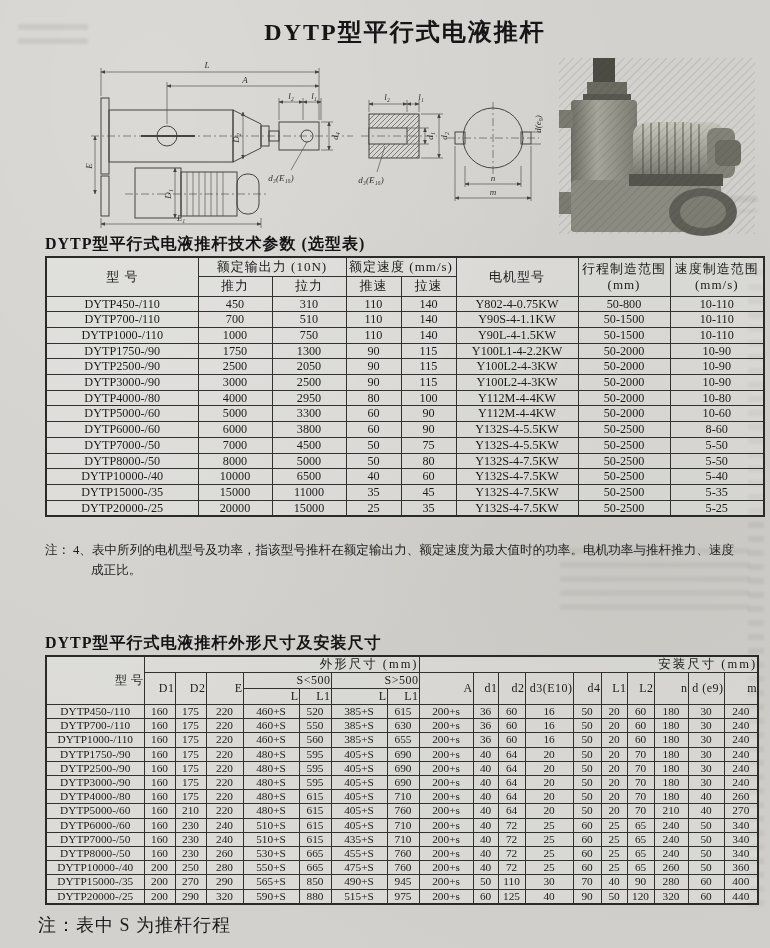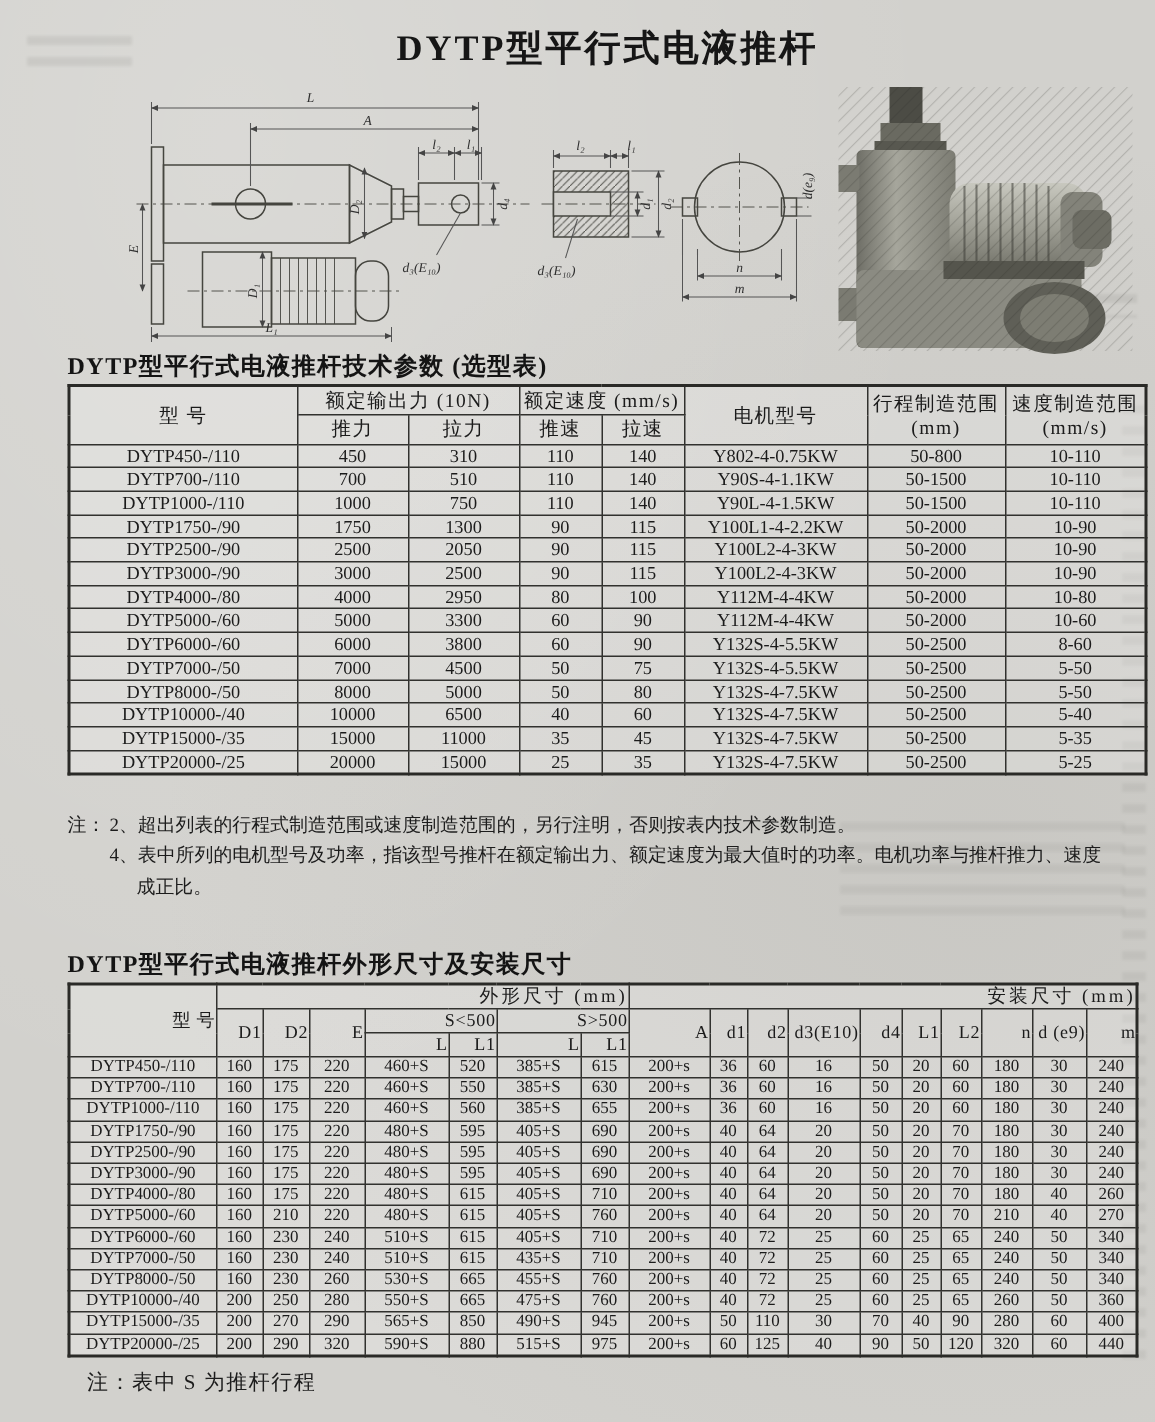--- a/index.html
+++ b/index.html
@@ -54,21 +54,21 @@
 
   .dim-table { position:absolute; left:45px; top:655px; width:712px; border:2px solid #2a2a27; }
   .dim-table th { font-size:12px; letter-spacing:.5px; line-height:1.2; padding:0; height:16px;text-align:right; }
   .dim-table th.grp { font-size:12.5px; letter-spacing:2px; }
   .dim-table td { font-size:11.3px; height:13.2px; line-height:13.2px; padding:0; }
 
   
   .notes { position:absolute; left:45px; top:540px; width:690px; display:flex; font-size:12.6px; line-height:1.62; color:#1c1c1c; }
   .notes-label { flex:0 0 28px; }
   .note-item { text-indent:-18px; padding-left:18px; }
-  .footer-note { position:absolute; left:58px; top:913px; font-size:14px; letter-spacing:1px; color:#1c1c1c; }
+  .footer-note { position:absolute; left:38px; top:913px; font-size:18px; letter-spacing:1px; color:#1c1c1c; }
 </style>
 </head>
 <body>
 
 <div class="bleed b1"></div>
 <div class="bleed b2"></div>
 <div class="bleed b3"></div>
 <div class="bleed b4"></div>
 
 <div class="page-title">DYTP型平行式电液推杆</div>
@@ -408,21 +408,20 @@
         <td>Y132S-4-7.5KW</td>
         <td>50-2500</td>
         <td>5-25</td>
       </tr>
     </tbody>
 </table>
 
 <div class="notes">
   <div class="notes-label">注：</div>
   <div>
-    <div class="note-item">2、超出列表的行程式制造范围或速度制造范围的，另行注明，否则按表内技术参数制造。</div>
     <div class="note-item">4、表中所列的电机型号及功率，指该型号推杆在额定输出力、额定速度为最大值时的功率。电机功率与推杆推力、速度成正比。</div>
   </div>
 </div>
 
 <div class="sec-title sec2">DYTP型平行式电液推杆外形尺寸及安装尺寸</div>
 
 <table class="dim-table">
   <colgroup>
     <col style="width:98px">
       <col style="width:31px">

